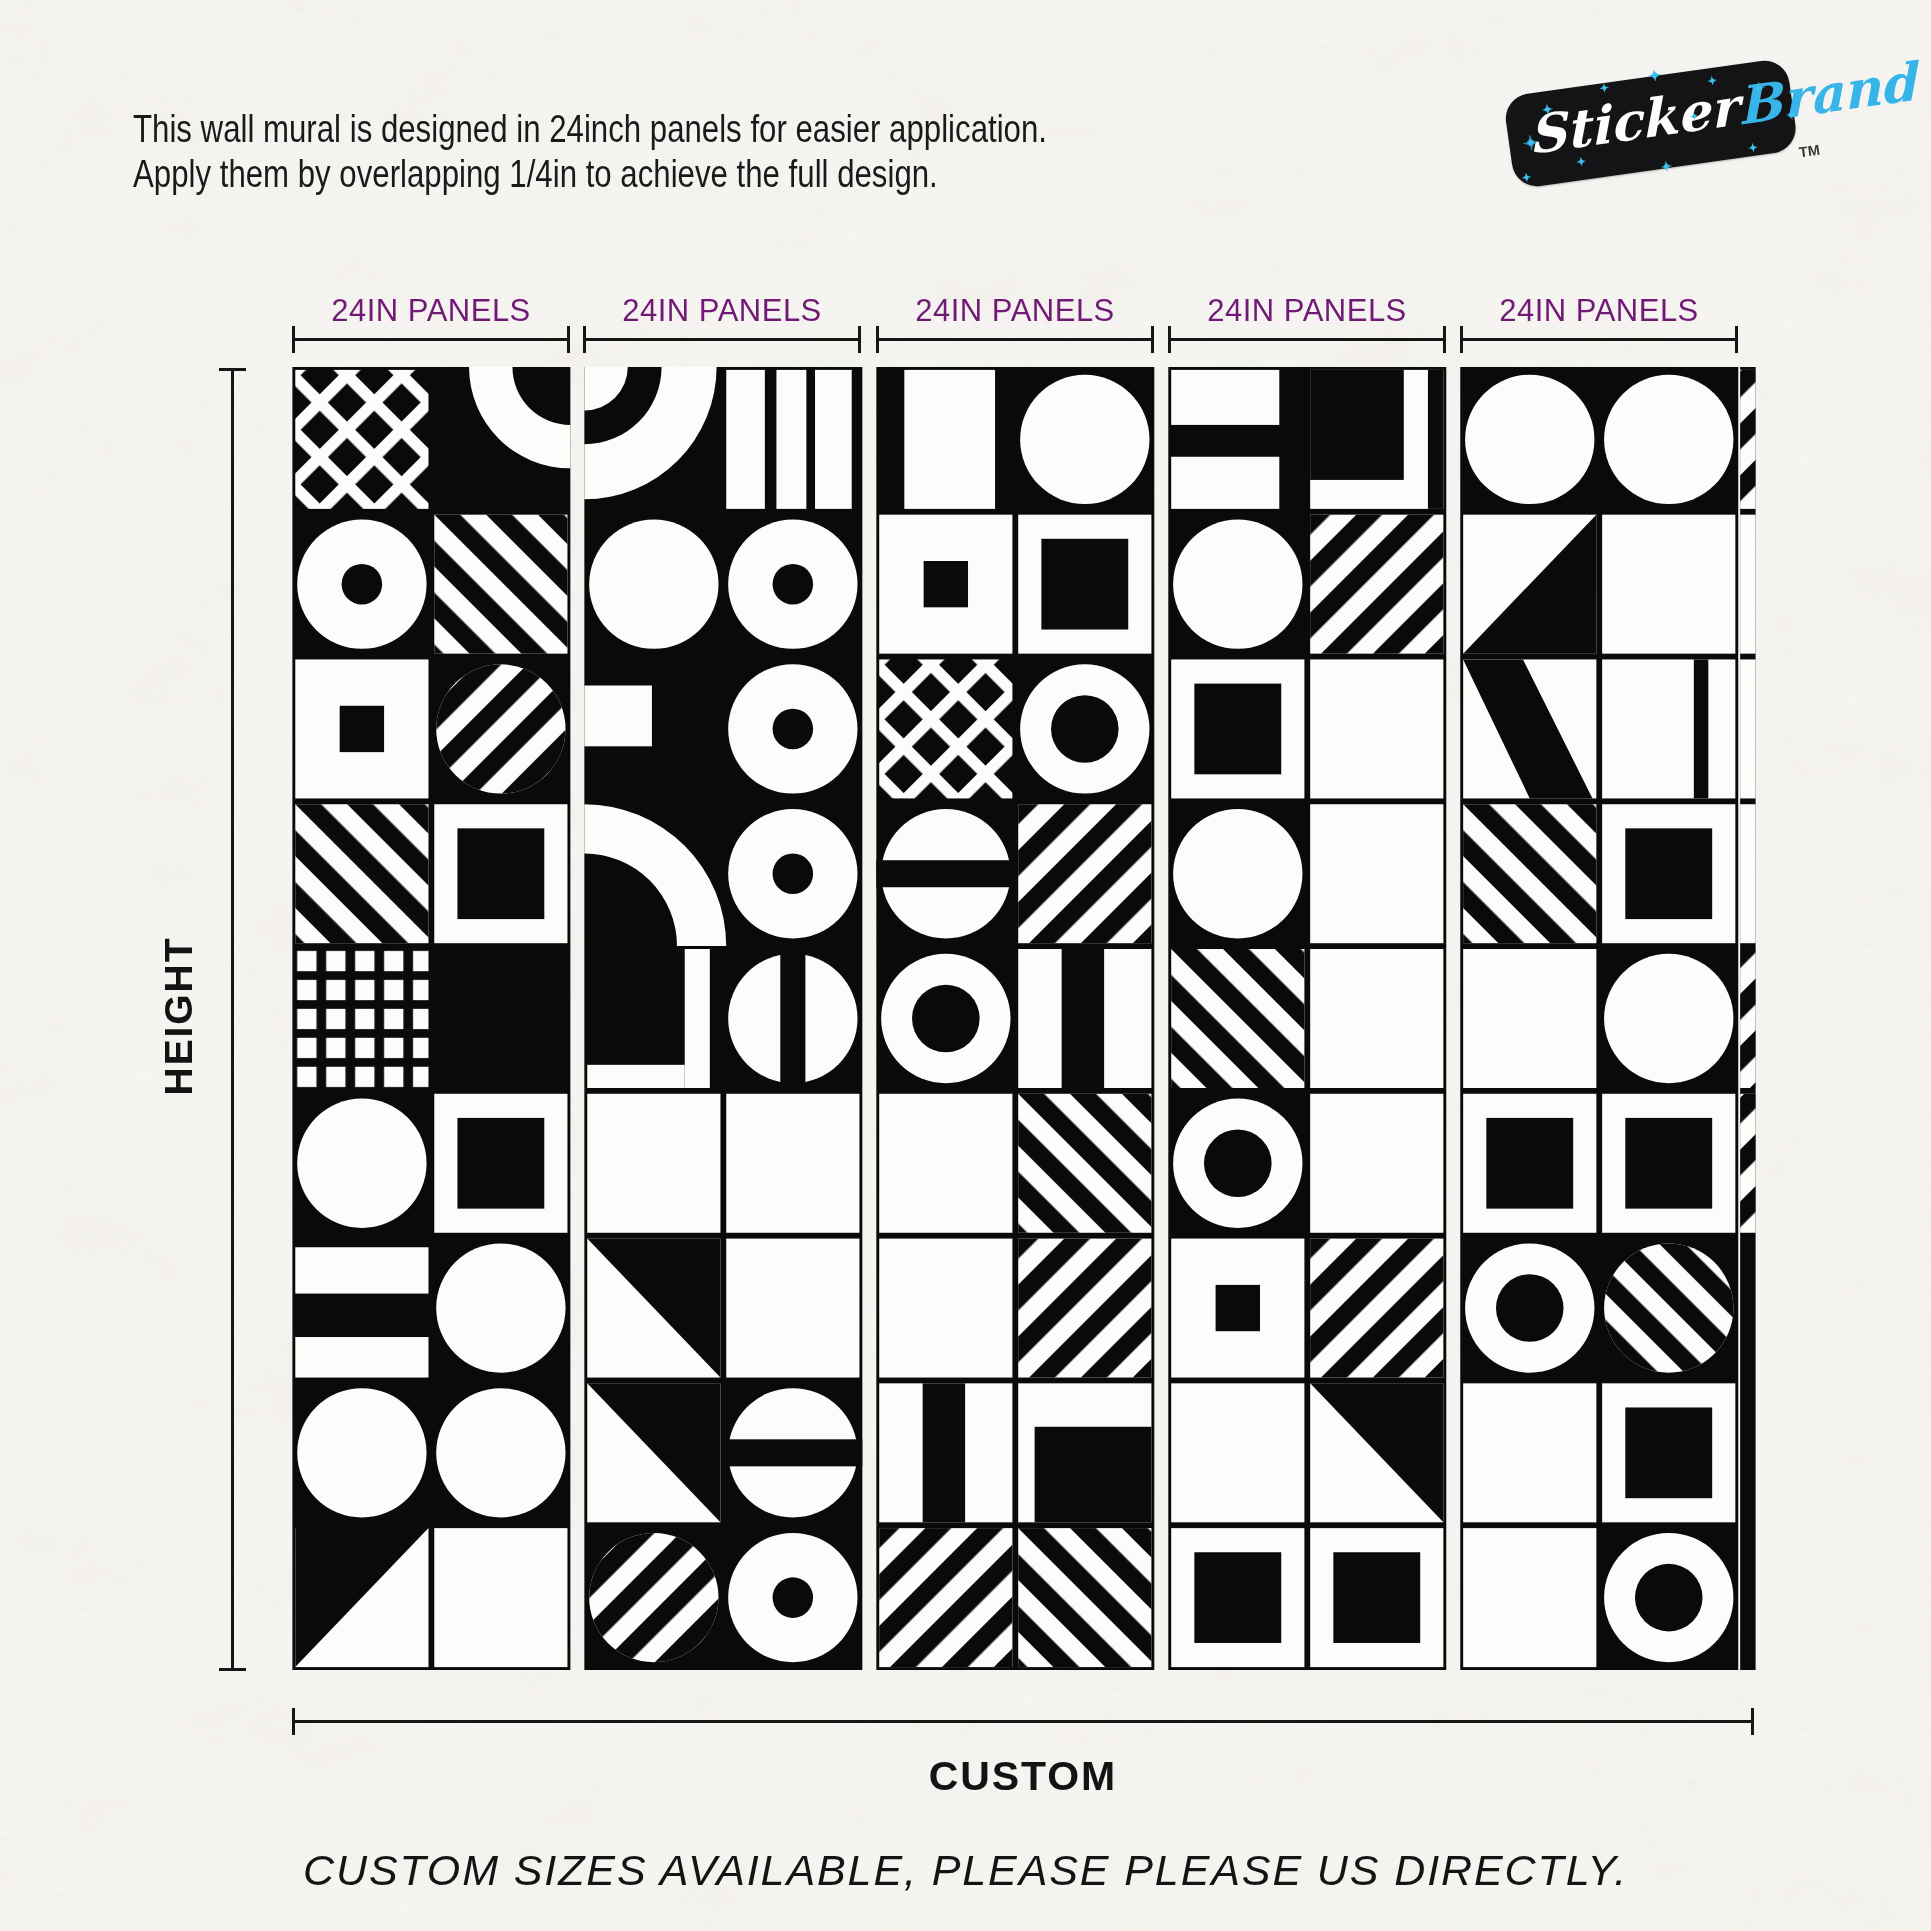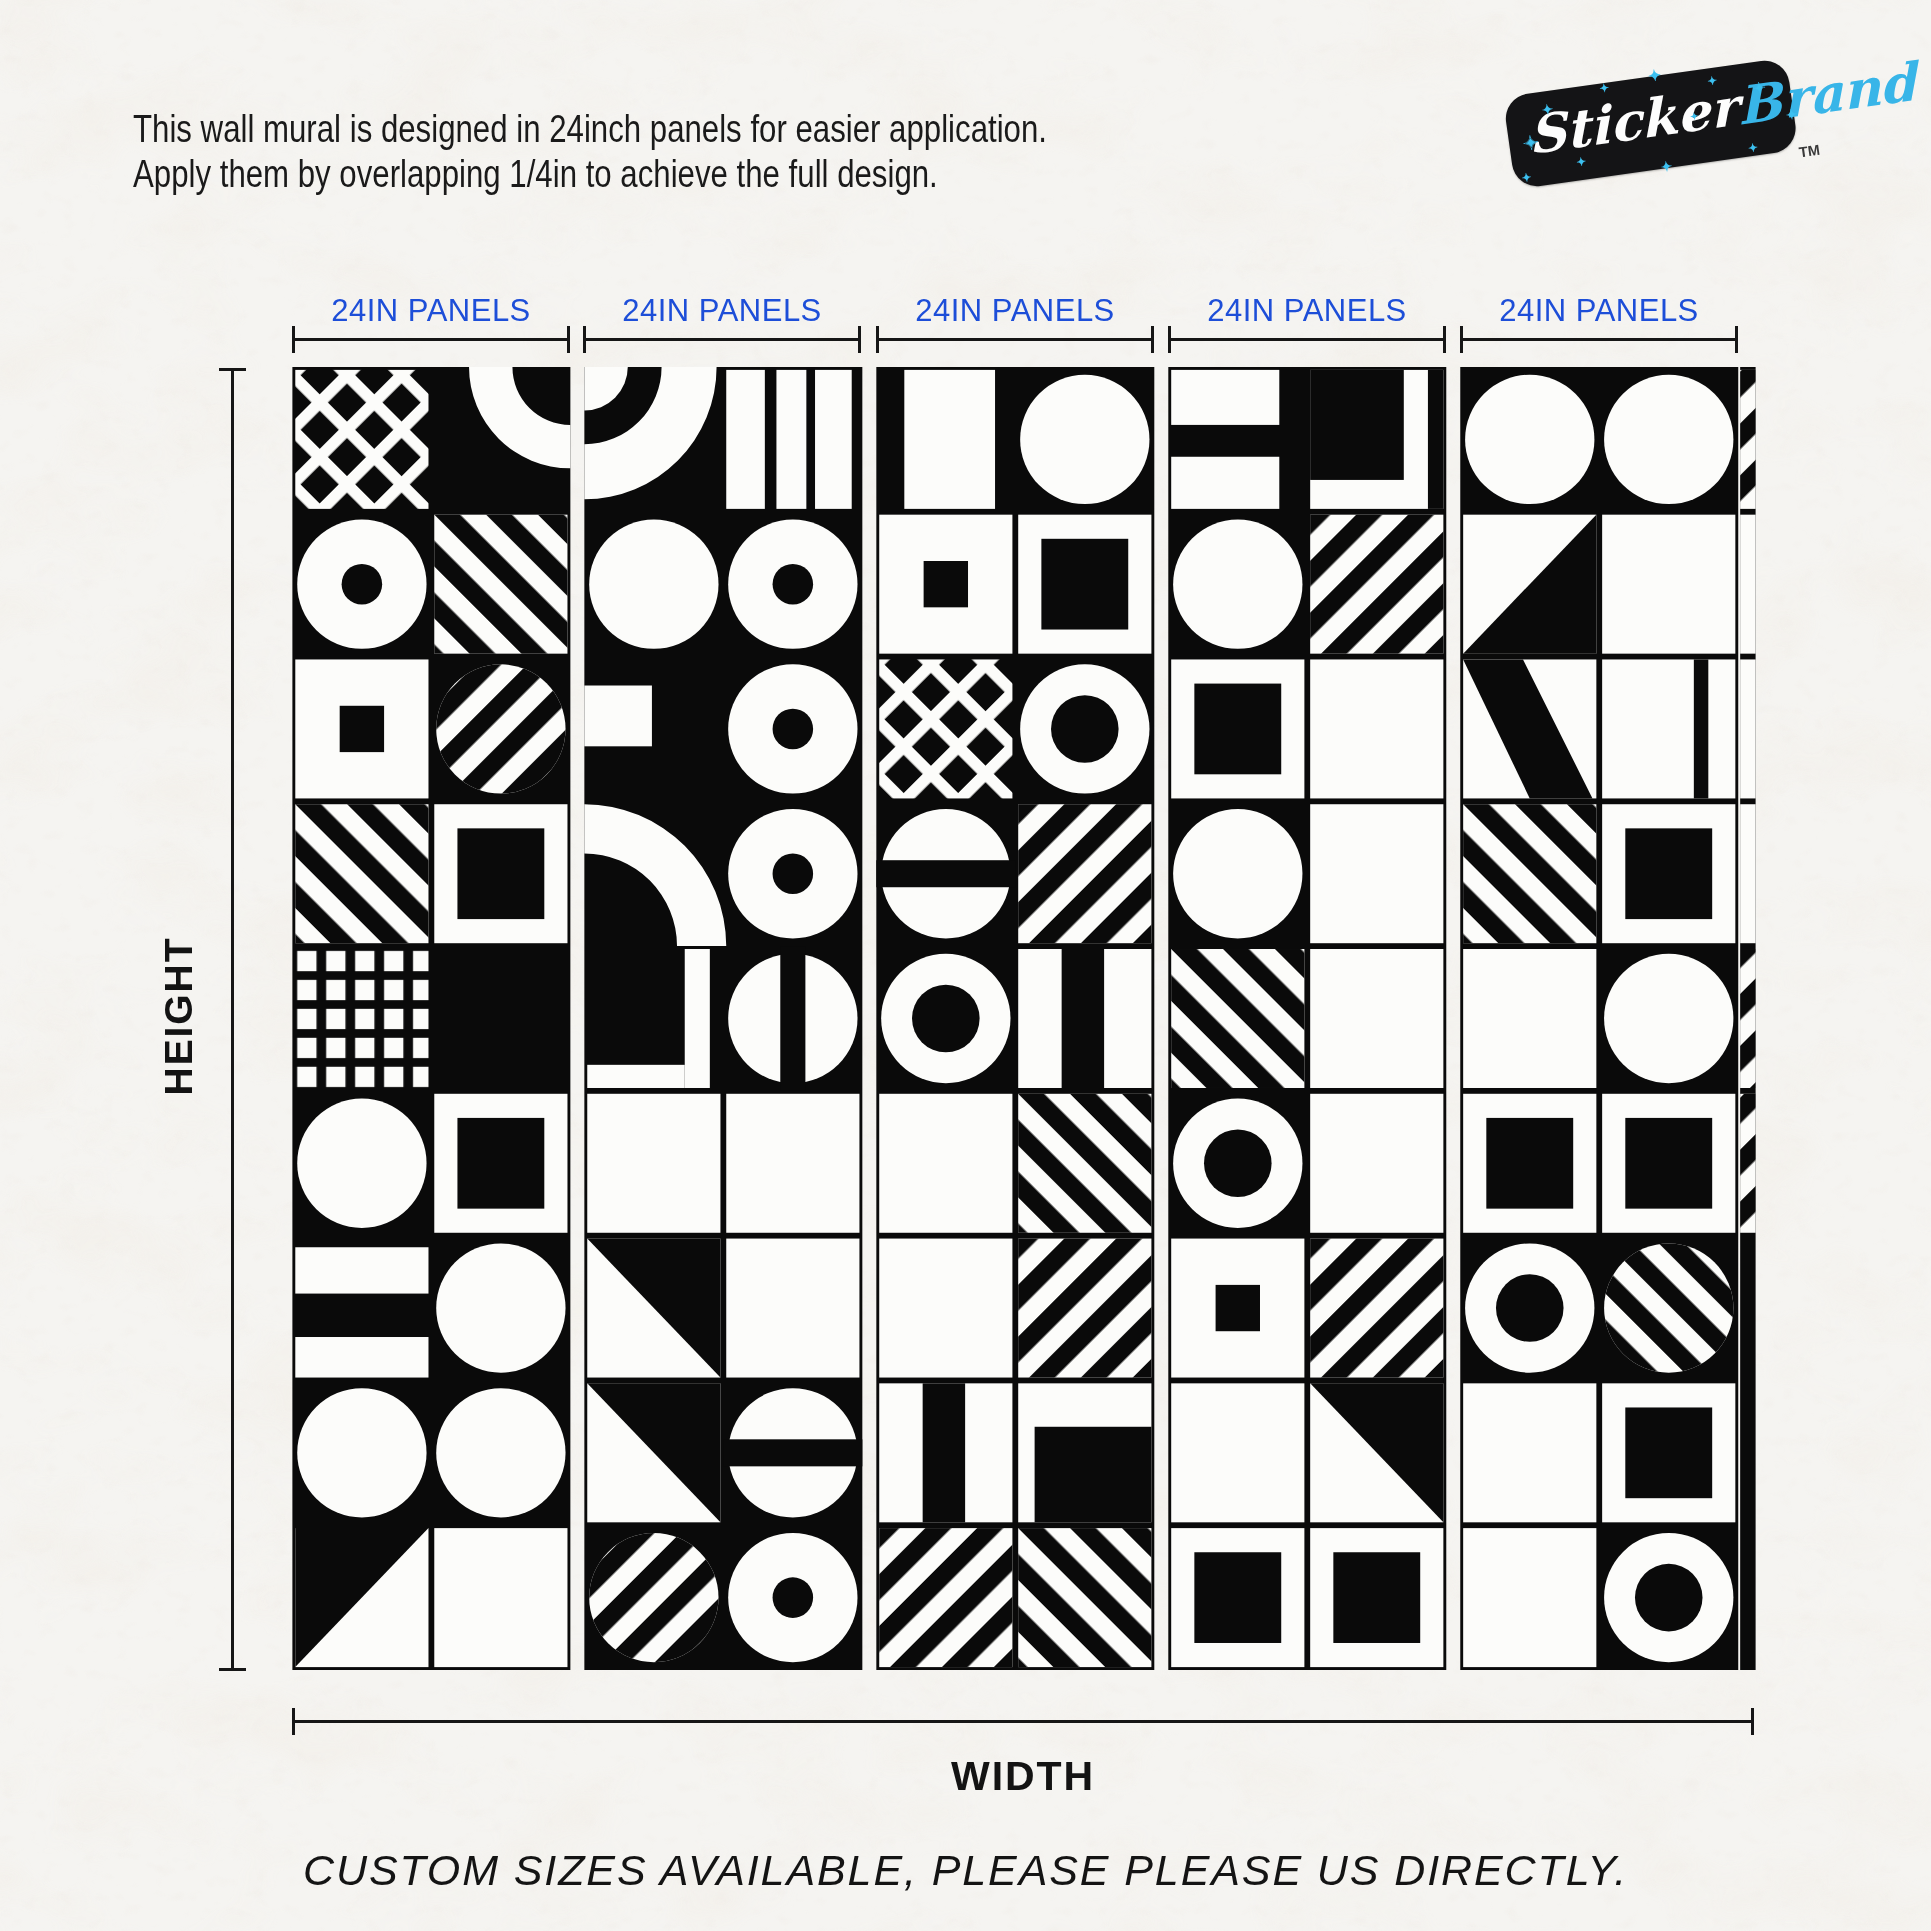--- a/index.html
+++ b/index.html
@@ -15,21 +15,21 @@
   .logo-pill{position:absolute;left:0;top:9.7px;width:286px;height:93px;background:#141416;border-radius:25px;
              box-shadow:0 1px 1.9px rgba(0,0,0,.25);}
   .logo-text{position:absolute;left:25px;top:21px;width:251px;font-family:"DejaVu Serif",serif;
              font-style:italic;font-weight:bold;font-size:52px;transform:skewX(-8deg);white-space:nowrap;}
   .logo-sticker{color:#fdfdfd;}
   .logo-brand{color:#38b5e8;margin-left:1.9px;}
   .logo-tm{position:absolute;right:-7.7px;bottom:3.9px;font-size:14.5px;color:#3a3a3a;font-weight:bold;}
   .sparkle{position:absolute;color:#3cc0f0;font-weight:bold;line-height:0;}
 
   
-  .plabel{position:absolute;top:293px;width:278px;text-align:center;font-size:31px;letter-spacing:0.5px;color:#1d4ed8;}
+  .plabel{position:absolute;top:293px;width:278px;text-align:center;font-size:31px;letter-spacing:0.5px;color:#701a75;}
   .pbracket{position:absolute;top:338px;width:278px;height:2.9px;background:#161616;}
   .pbracket::before,.pbracket::after{content:"";position:absolute;top:-11.6px;width:2.9px;height:27px;background:#161616;}
   .pbracket::before{left:0;} .pbracket::after{right:0;}
 
   
   .vbracket{position:absolute;left:231px;top:368px;width:2.9px;height:1303px;background:#161616;}
   .vbracket::before,.vbracket::after{content:"";position:absolute;left:-11.6px;width:27px;height:2.9px;background:#161616;}
   .vbracket::before{top:0;} .vbracket::after{bottom:0;}
   .height-label{position:absolute;left:85px;top:994px;width:188px;text-align:center;
                 transform:rotate(-90deg);font-size:39px;font-weight:bold;letter-spacing:1.9px;color:#131313;}
@@ -461,17 +461,17 @@
           <rect x="1500" y="453" width="16" height="144" fill="#fcfcfa"></rect>
           <rect x="1500" y="603" width="16" height="144" fill="#fcfcfa"></rect>
           <rect x="1500" y="603" width="16" height="144" fill="url(#pstrA)"></rect>
           <rect x="1500" y="753" width="16" height="144" fill="#fcfcfa"></rect>
           <rect x="1500" y="753" width="16" height="144" fill="url(#pstrA)"></rect>
         </g>
       </svg>
   </div>
 
   <div class="wbracket"></div>
-  <div class="width-label">WIDTH</div>
+  <div class="width-label">CUSTOM</div>
   <div class="footer-note">CUSTOM SIZES AVAILABLE, PLEASE PLEASE US DIRECTLY.</div>
 
 </div>
 
 
 </body></html>

